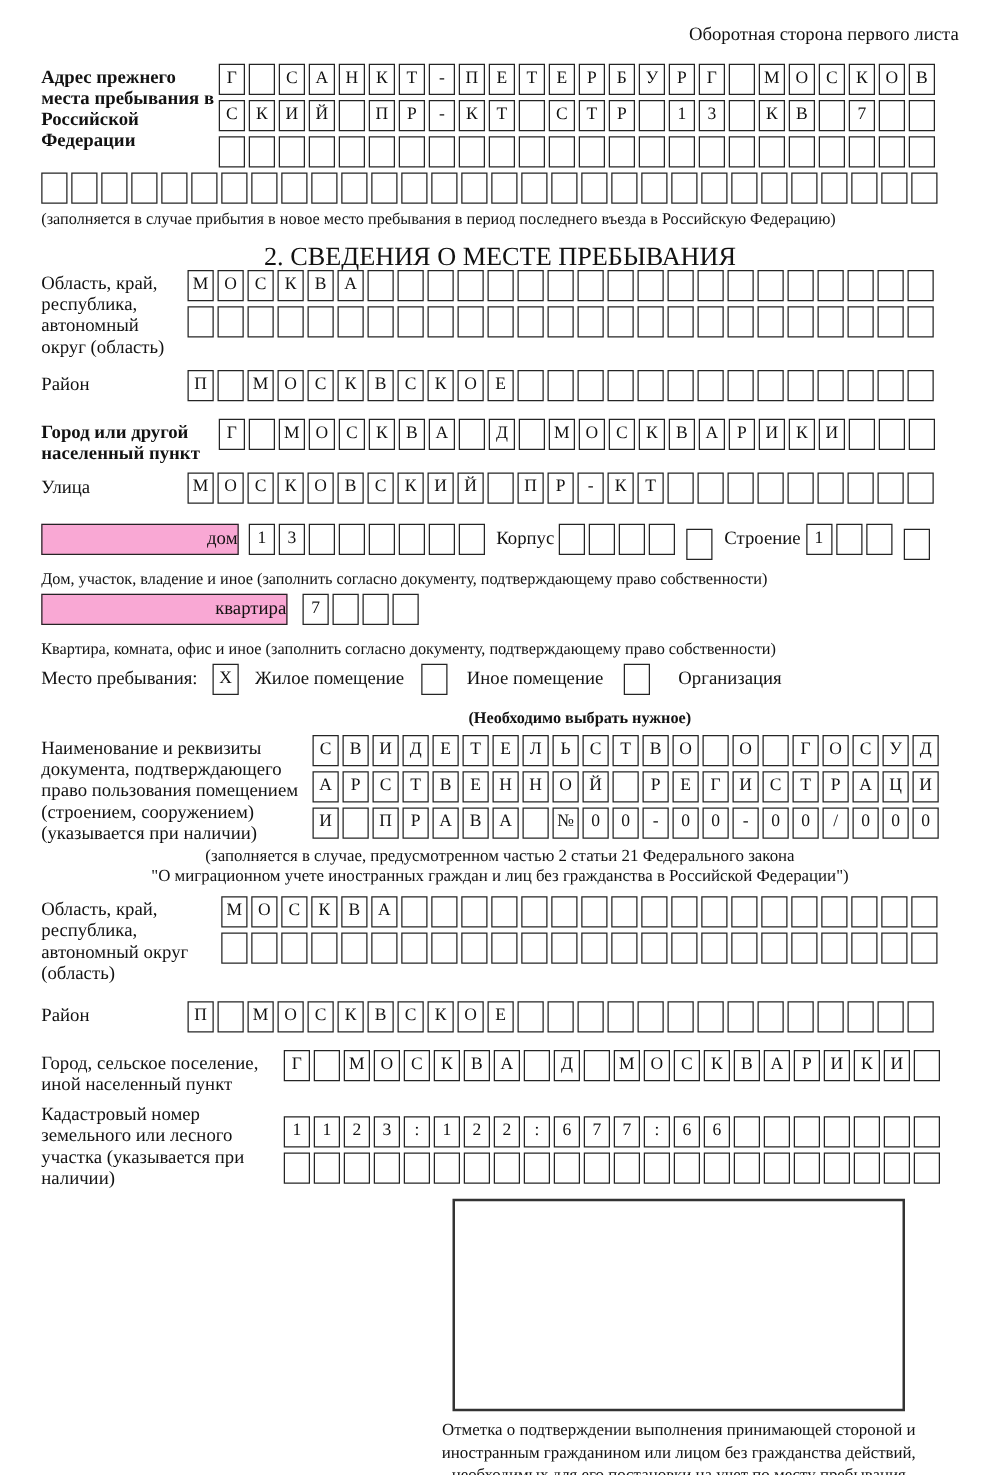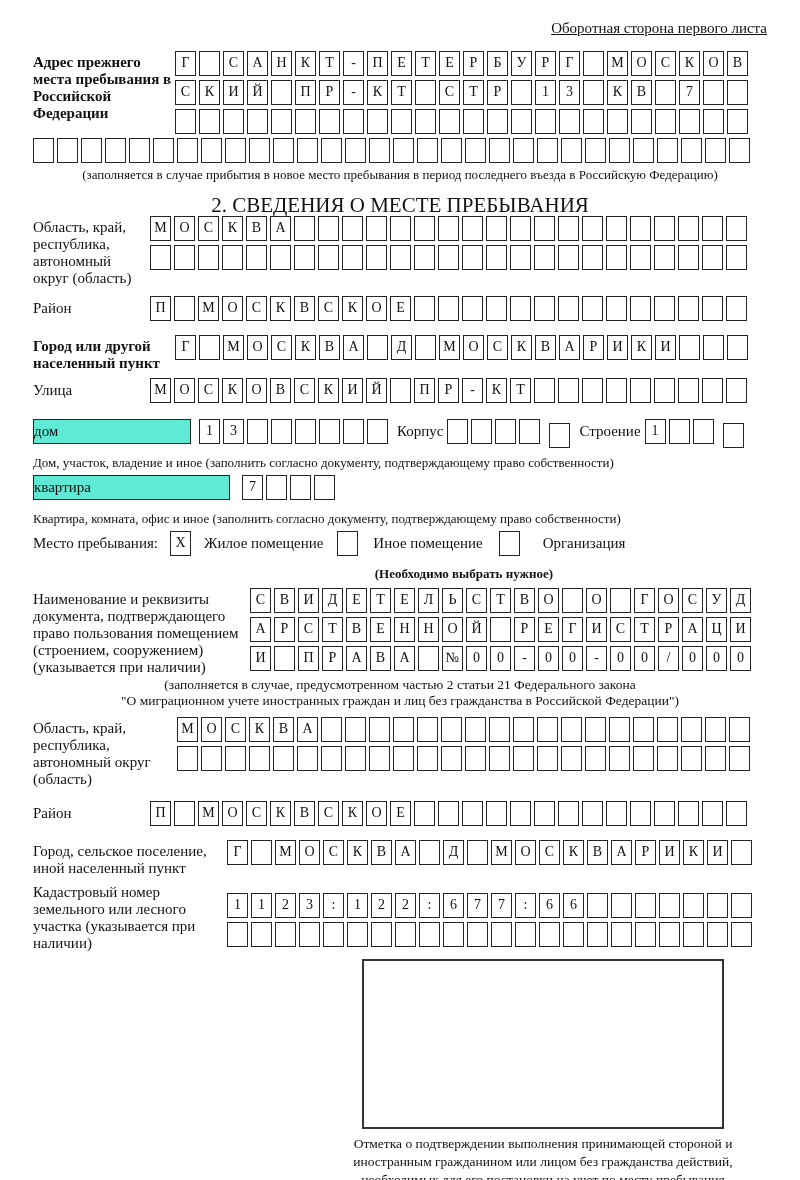--- a/index.html
+++ b/index.html
@@ -1,45 +1,45 @@
 <!DOCTYPE html>
 <html><head>
 <meta charset="utf-8">
 <style>
   html,body { margin:0; padding:0; background:#ffffff; }
   body { width:800px; height:1180px; overflow:hidden;
          font-family:"Liberation Serif","DejaVu Serif",serif; color:#121212; }
   .page { position:relative; box-sizing:border-box; width:800px; height:1180px;
           padding:20px 33px 0 33px; }
 
-  .top-note { text-align:right; font-size:15px; height:19px;text-decoration:underline; }
+  .top-note { text-align:right; font-size:15px; height:19px; }
 
   .frow { display:flex; align-items:flex-start; }
   .flabel { font-size:15px; line-height:17px; padding-top:3px; }
   .flabel.single { line-height:25px; padding-top:0; }
   .w142 { flex:0 0 142px;font-weight:bold; } .w117 { flex:0 0 117px; } .w217 { flex:0 0 217px; }
   .w144 { flex:0 0 144px; } .w194 { flex:0 0 194px; } .w137 { flex:0 0 137px; }
 
   .cellrow { display:flex; flex-wrap:nowrap; }
   .cellrow + .cellrow { margin-top:4px; }
   .cell { box-sizing:border-box; flex:0 0 21px; width:21px; height:25px;
           border:1.5px solid #242424; margin-right:3px; background:#fff;
           font-size:14px; line-height:21px; text-align:center; overflow:hidden; }
 
   .h83 { height:83px; } .h54 { height:70px; } .h25 { height:33px; } .h72 { height:72px;font-family:Liberation Serif, serif; }
 
   .caption { font-size:13px; line-height:16px; }
-  .caption.center { text-align:center; }
+  .caption.center { text-align:left; }
 
   .sec-title { margin:10px 0 0 0; text-align:center; font-size:21px; font-weight:normal; height:21px; }
   .sub-title { text-align:center; font-size:15px; font-weight:bold; height:19px; }
   .note-line { text-align:center; font-size:13.5px; line-height:16px; }
 
   .widebox { box-sizing:border-box; border:1.5px solid #242424; height:25px;
-             text-align:left; font-size:15px; line-height:22px; background:#5eead4; }
+             text-align:right; font-size:15px; line-height:22px; background:#f9a8d4; }
   .inline-lbl { font-size:15px; line-height:25px; white-space:nowrap; }
   .gap6 { margin-left:6px; }
 
   .stamp-box { box-sizing:border-box; margin-left:329px; width:362px; height:170px;
                border:2px solid #333; background:#fff; }
   .stamp-caption { margin-left:300px; width:420px; text-align:center;
                    font-size:13.5px; line-height:18px; }
 
   .mt2{margin-top:2px;} .mt3{margin-top:3px;} .mt4{margin-top:4px;} .mt6{margin-top:6px;}
   .mt8{margin-top:8px;} .mt10{margin-top:10px;} .mt12{margin-top:12px;} .mt14{margin-top:14px;}

